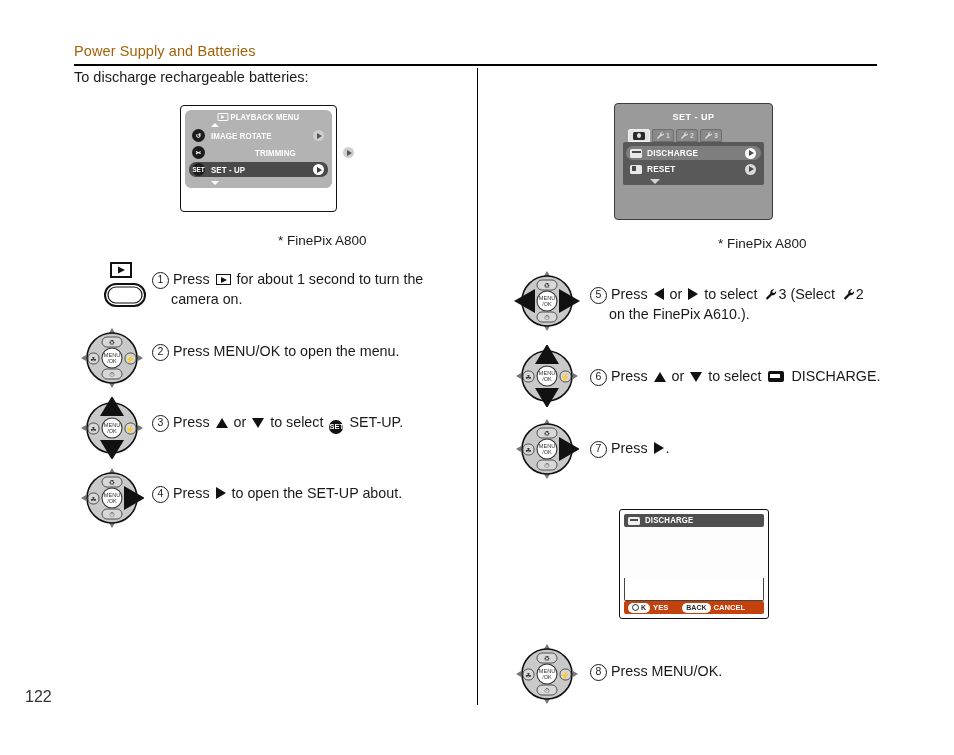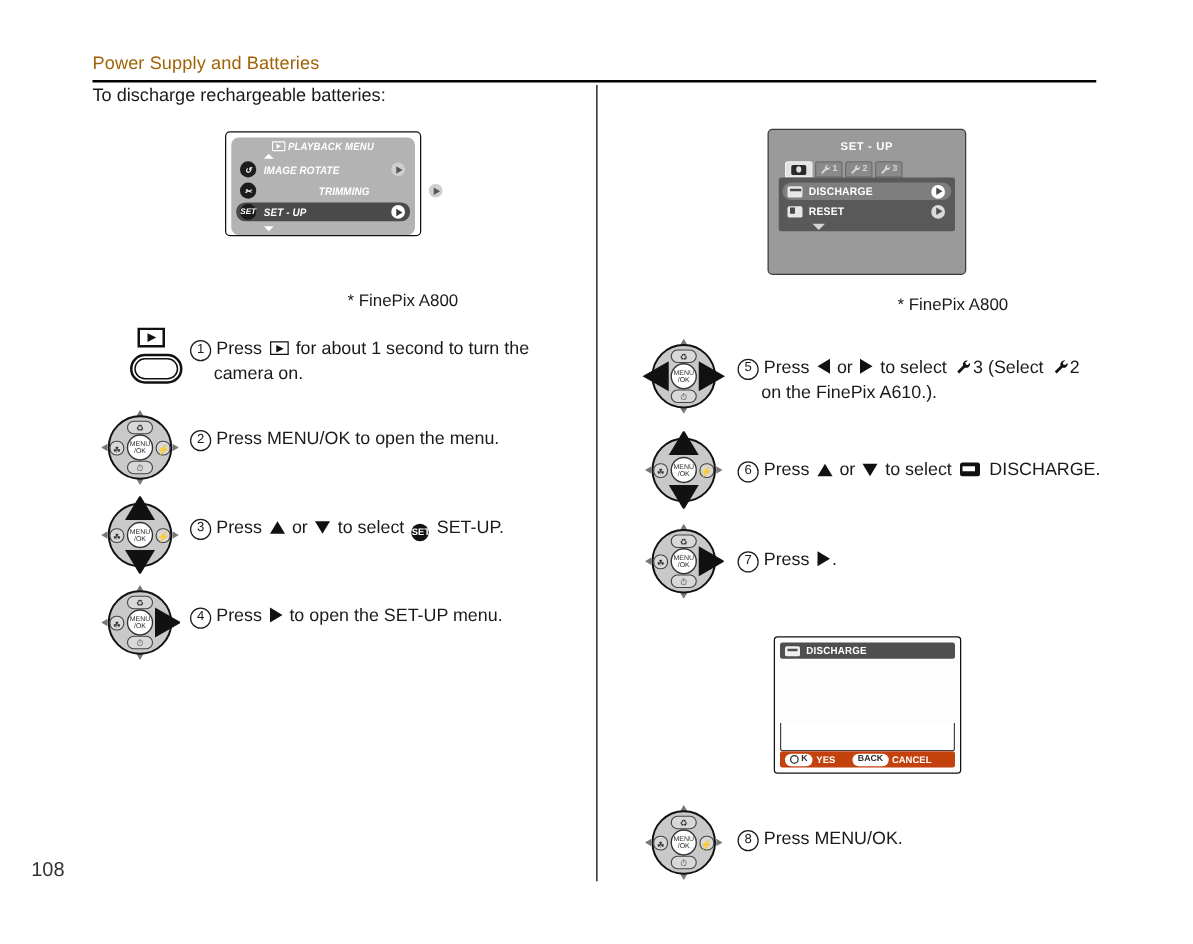--- a/index.html
+++ b/index.html
@@ -66,21 +66,21 @@
 
   
   .lcd-frame {
     position: absolute;
     background: #ffffff;
     border: 1.6px solid #111;
     border-radius: 4px;
     box-sizing: border-box;
   }
   .lcd-left {
-    left: 180px; top: 105px; width: 157px; height: 84px; font-style: italic;
+    left: 180px; top: 105px; width: 157px; height: 107px;
   }
   .lcd-right {
     left: 614px; top: 103px; width: 159px; height: 117px;
     border: 1.6px solid #3b3b3b;
     background: #9a9a9a;
   }
 
   
   .pb-inner {
     position: absolute;
@@ -435,21 +435,21 @@
     color:#fff; font-size:7.6px; font-weight:bold; margin-left:3px;
     font-family:"Liberation Sans Narrow","Liberation Sans",sans-serif;
   }
 </style>
 </head>
 <body>
 
 <div class="page-header">Power Supply and Batteries</div>
 <div class="header-rule"></div>
 <div class="col-divider"></div>
-<div class="page-number">108</div>
+<div class="page-number">122</div>
 
 <div class="intro-line">To discharge rechargeable batteries:</div>
 
 <div class="lcd-frame lcd-left">
   <div class="pb-inner">
     <div class="pb-title">
       <span class="pb-pb-icon"></span><span>PLAYBACK MENU</span>
     </div>
     <div class="pb-uparrow"></div>
 
@@ -592,21 +592,21 @@
   <span>or</span>
   <span class="tri-d"></span>
   <span>to select</span>
   <span class="setup-ic">SET</span>
   <span>SET-UP.</span>
 </div>
 
 <div class="step-text" style="left:152px; top:483px;">
   <span class="num">4</span><span>Press</span>
   <span class="tri-r"></span>
-  <span>to open the SET-UP menu.</span>
+  <span>to open the SET-UP about.</span>
 </div>
 
 <svg class="wheel" style="left:513px; top:270px;" width="68" height="62" viewBox="0 0 68 62">
   <polygon points="34,1 31,6 37,6" fill="#777"></polygon>
   <polygon points="34,61 31,56 37,56" fill="#777"></polygon>
   <circle cx="34" cy="31" r="25" fill="#c9c9c9" stroke="#111" stroke-width="1.6"></circle>
   <rect x="24" y="10" width="20" height="10" rx="5" fill="#d8d8d8" stroke="#444" stroke-width="0.9"></rect>
   <text x="34" y="18" font-size="7" text-anchor="middle" fill="#333" font-family="'Liberation Sans',sans-serif">♻</text>
   <rect x="24" y="42" width="20" height="10" rx="5" fill="#d8d8d8" stroke="#444" stroke-width="0.9"></rect>
   <text x="34" y="50" font-size="7" text-anchor="middle" fill="#333" font-family="'Liberation Sans',sans-serif">⏱</text>

